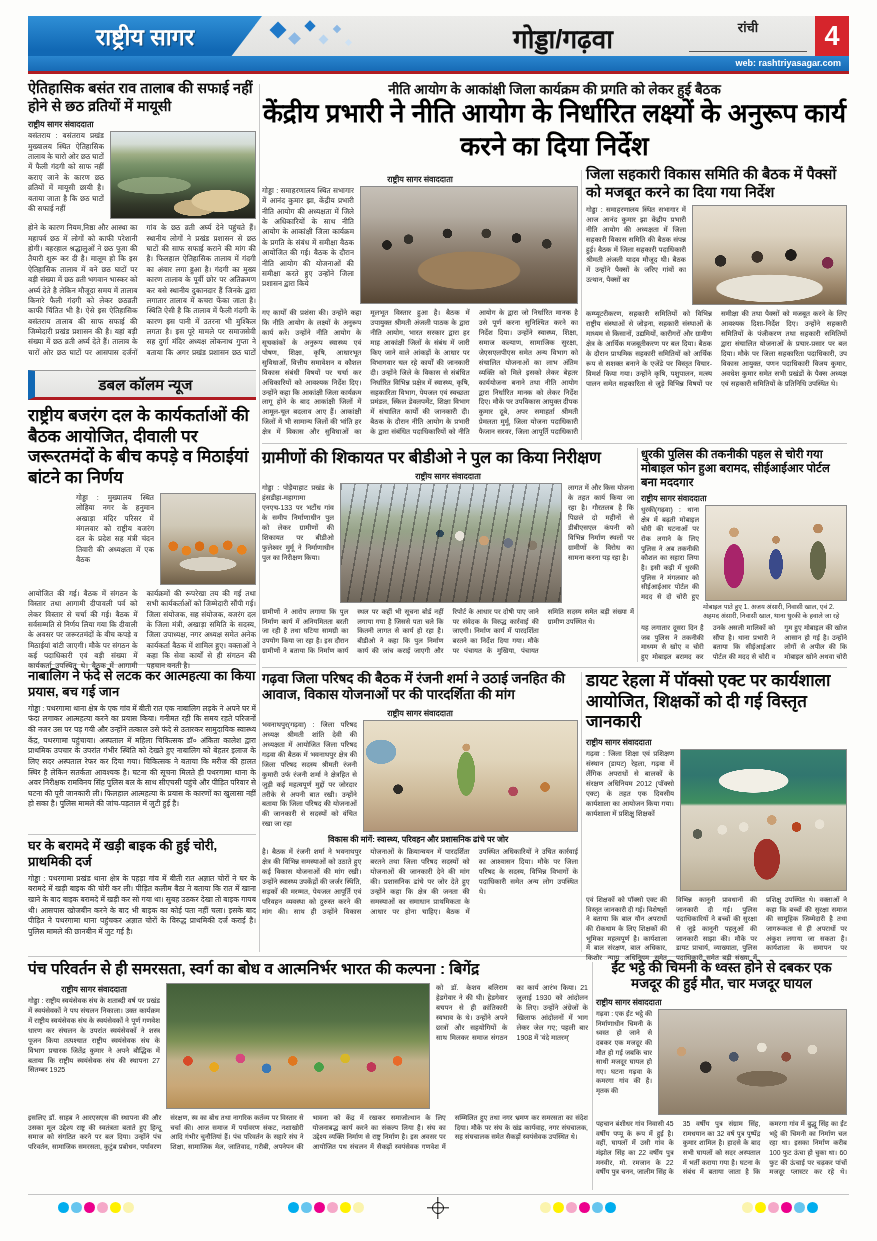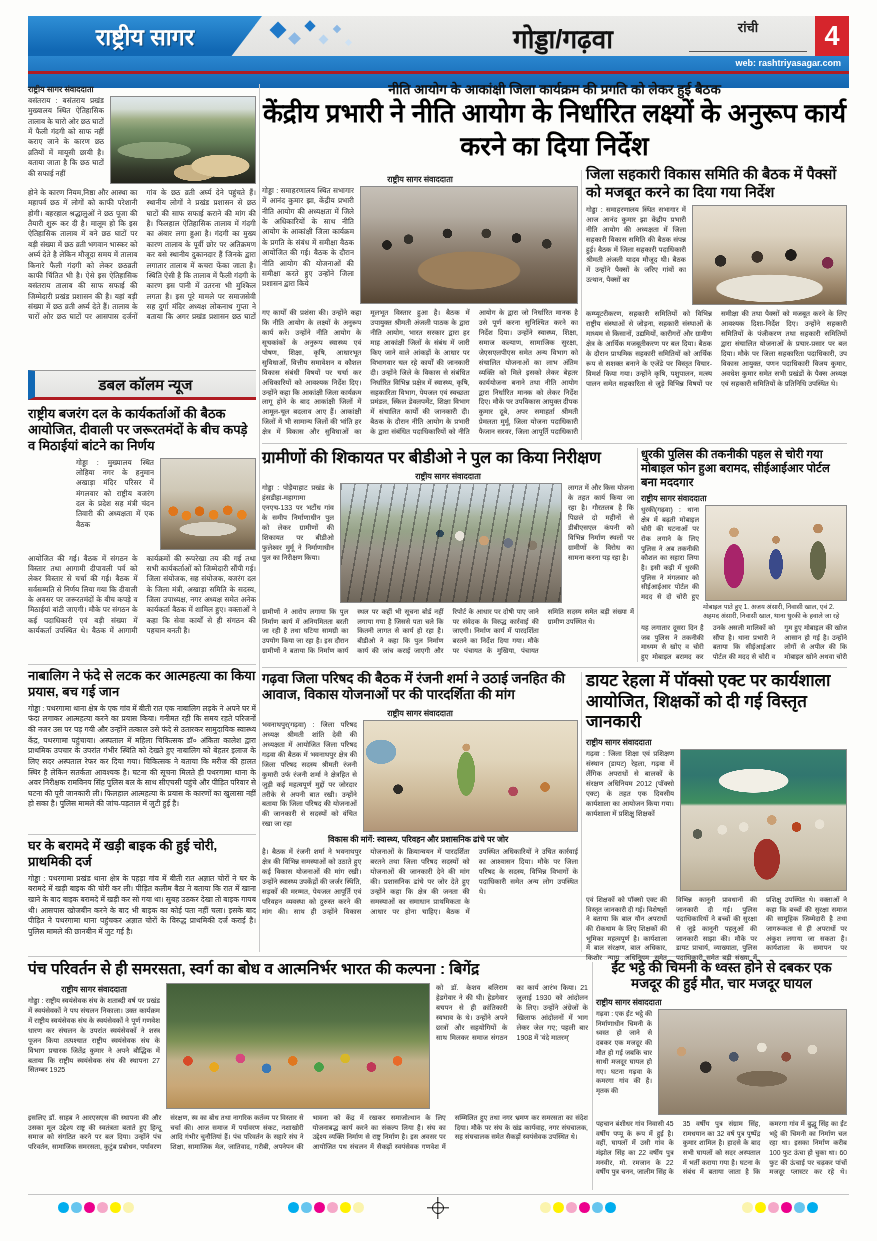--- a/index.html
+++ b/index.html
@@ -16,21 +16,21 @@
              display:flex;align-items:center;justify-content:center;}
   .brand{color:#fff;font-size:23px;font-weight:bold;text-shadow:1px 1px 1px rgba(0,0,0,.45);}
   .dia{position:absolute;transform:rotate(45deg);}
   .mast-title{position:absolute;left:370px;width:330px;top:4px;text-align:center;
               font-size:26px;font-weight:bold;color:#111;}
   .mast-right{position:absolute;right:42px;top:2px;width:118px;text-align:center;}
   .mast-city{font-size:13px;font-weight:bold;border-bottom:1px solid #555;padding-bottom:15px;}
   .mast-date{font-size:8.5px;font-weight:bold;margin-top:2px;}
   .mast-page{position:absolute;right:0;top:0;width:34px;height:40px;background:#d6252c;color:#fff;
              font-size:27px;font-weight:bold;display:flex;align-items:center;justify-content:center;}
-  .mast-web{position:absolute;left:0;right:0;top:40px;height:32px;
+  .mast-web{position:absolute;left:0;right:0;top:40px;height:18px;
             background:linear-gradient(180deg,#2a86cf,#1365b0);color:#fff;font-size:9px;font-weight:bold;
             text-align:right;line-height:14px;padding-right:8px;box-sizing:border-box;}
   .mast-red{position:absolute;left:0;right:0;top:55px;height:3px;background:#b01c22;}
 
   
   .hl{font-weight:bold;color:#0d0d0d;line-height:1.22;}
   .byl{font-size:8px;font-weight:bold;color:#222;margin:3px 0 2px 0;}
   .byl.ctr{text-align:center;}
   .bodytxt{font-size:7.3px;line-height:1.42;text-align:justify;color:#1b1b1b;overflow:hidden;}
   .cols2{column-count:2;column-gap:9px;}
@@ -179,34 +179,35 @@
   <div class="vr" style="left:581px;top:672px;height:280px;"></div>
   <div class="vr" style="left:592px;top:962px;height:228px;"></div>
   <div class="hr" style="left:262px;top:443px;width:585px;"></div>
   <div class="hr" style="left:262px;top:667px;width:585px;"></div>
   <div class="hr" style="left:28px;top:664px;width:228px;"></div>
   <div class="hr" style="left:28px;top:834px;width:228px;"></div>
   <div class="hr" style="left:28px;top:956px;width:819px;"></div>
   <div class="hr" style="left:28px;top:1194px;width:821px;"></div>
 
   <div class="abs" style="left:28px;top:80px;width:228px;height:282px;">
+    <div class="hl" style="font-size:14.5px;">ऐतिहासिक बसंत राव तालाब की सफाई नहीं होने से छठ व्रतियों में मायूसी</div>
     <div class="byl">राष्ट्रीय सागर संवाददाता</div>
     <div class="row" style="height:88px;">
       <div class="bodytxt" style="width:76px;height:88px;">बसंतराय : बसंतराय प्रखंड मुख्यालय स्थित ऐतिहासिक तालाब के चारो ओर छठ घाटों में फैली गंदगी को साफ नहीं कराए जाने के कारण छठ व्रतियों में मायूसी छायी है। बताया जाता है कि छठ घाटों की सफाई नहीं</div>
       <div class="ph ph-pond" style="flex:1;height:88px;"></div>
     </div>
     <div class="bodytxt cols2" style="height:136px;margin-top:4px;">होने के कारण नियम,निष्ठा और आस्था का महापर्व छठ में लोगों को काफी परेशानी होगी। बहरहाल श्रद्धालुओं ने छठ पूजा की तैयारी शुरू कर दी है। मालूम हो कि इस ऐतिहासिक तालाब में बने छठ घाटों पर बड़ी संख्या में छठ व्रती भगवान भास्कर को अर्घ्य देते है लेकिन मौजूदा समय में तालाब किनारे फैली गंदगी को लेकर छठव्रती काफी चिंतित भी है। ऐसे इस ऐतिहासिक बसंतराय तालाब की साफ सफाई की जिम्मेदारी प्रखंड प्रशासन की है। यहां बड़ी संख्या में छठ व्रती अर्घ्य देते हैं। तालाब के चारों ओर छठ घाटों पर आसपास दर्जनों गांव के छठ व्रती अर्घ्य देने पहुंचते हैं। स्थानीय लोगों ने प्रखंड प्रशासन से छठ घाटों की साफ सफाई कराने की मांग की है। फिलहाल ऐतिहासिक तालाब में गंदगी का अंबार लगा हुआ है। गंदगी का मुख्य कारण तालाब के पूर्वी छोर पर अतिक्रमण कर बसे स्थानीय दुकानदार हैं जिनके द्वारा लगातार तालाब में कचरा फेंका जाता है। स्थिति ऐसी है कि तालाब में फैली गंदगी के कारण इस पानी में उतरना भी मुश्किल लगता है। इस पूरे मामले पर समाजसेवी सह दुर्गा मंदिर अध्यक्ष लोकनाथ गुप्ता ने बताया कि अगर प्रखंड प्रशासन छठ घाटों की साफ सफाई नहीं कराती है तो वह अपनी तरफ से ग्रामीणों के सहयोग से घाटों की संपूर्ण साफ सफाई कराएंगे।</div>
   </div>
 
   <div class="abs secbox" style="left:28px;top:370px;width:228px;height:30px;">
     <span>डबल कॉलम न्यूज</span>
   </div>
 
   <div class="abs" style="left:28px;top:406px;width:228px;height:254px;">
-    <div class="hl" style="font-size:13px;">राष्ट्रीय बजरंग दल के कार्यकर्ताओं की बैठक आयोजित, दीवाली पर जरूरतमंदों के बीच कपड़े व मिठाईयां बांटने का निर्णय</div>
+    <div class="hl" style="font-size:17px;">राष्ट्रीय बजरंग दल के कार्यकर्ताओं की बैठक आयोजित, दीवाली पर जरूरतमंदों के बीच कपड़े व मिठाईयां बांटने का निर्णय</div>
     <div class="row" style="height:92px;margin-top:4px;margin-left:48px;">
       <div class="bodytxt" style="width:78px;height:92px;">गोड्डा : मुख्यालय स्थित लोहिया नगर के हनुमान अखाड़ा मंदिर परिसर में मंगलवार को राष्ट्रीय बजरंग दल के प्रदेश सह मंत्री चंदन तिवारी की अध्यक्षता में एक बैठक</div>
       <div class="ph ph-bajrang" style="flex:1;height:92px;"></div>
     </div>
     <div class="bodytxt cols2" style="height:98px;margin-top:4px;">आयोजित की गई। बैठक में संगठन के विस्तार तथा आगामी दीपावली पर्व को लेकर विस्तार से चर्चा की गई। बैठक में सर्वसम्मति से निर्णय लिया गया कि दीवाली के अवसर पर जरूरतमंदों के बीच कपड़े व मिठाईयां बांटी जाएगी। मौके पर संगठन के कई पदाधिकारी एवं बड़ी संख्या में कार्यकर्ता उपस्थित थे। बैठक में आगामी कार्यक्रमों की रूपरेखा तय की गई तथा सभी कार्यकर्ताओं को जिम्मेदारी सौंपी गई। जिला संयोजक, सह संयोजक, बजरंग दल के जिला मंत्री, अखाड़ा समिति के सदस्य, जिला उपाध्यक्ष, नगर अध्यक्ष समेत अनेक कार्यकर्ता बैठक में शामिल हुए। वक्ताओं ने कहा कि सेवा कार्यों से ही संगठन की पहचान बनती है।</div>
   </div>
 
   <div class="abs" style="left:28px;top:668px;width:228px;height:164px;">
     <div class="hl" style="font-size:13px;">नाबालिग ने फंदे से लटक कर आत्महत्या का किया प्रयास, बच गई जान</div>
     <div class="bodytxt" style="height:122px;margin-top:4px;font-size:7.5px;">गोड्डा : पथरगामा थाना क्षेत्र के एक गांव में बीती रात एक नाबालिग लड़के ने अपने घर में फंदा लगाकर आत्महत्या करने का प्रयास किया। गनीमत रही कि समय रहते परिजनों की नजर उस पर पड़ गयी और उन्होंने तत्काल उसे फंदे से उतारकर सामुदायिक स्वास्थ्य केंद्र, पथरगामा पहुंचाया। अस्पताल में महिला चिकित्सक डॉ० अंकिता कालेश द्वारा प्राथमिक उपचार के उपरांत गंभीर स्थिति को देखते हुए नाबालिग को बेहतर इलाज के लिए सदर अस्पताल रेफर कर दिया गया। चिकित्सक ने बताया कि मरीज की हालत स्थिर है लेकिन सतर्कता आवश्यक है। घटना की सूचना मिलते ही पथरगामा थाना के अवर निरीक्षक रामविनय सिंह पुलिस बल के साथ सीएचसी पहुंचे और पीड़ित परिवार से घटना की पूरी जानकारी ली। फिलहाल आत्महत्या के प्रयास के कारणों का खुलासा नहीं हो सका है। पुलिस मामले की जांच-पड़ताल में जुटी हुई है।</div>

